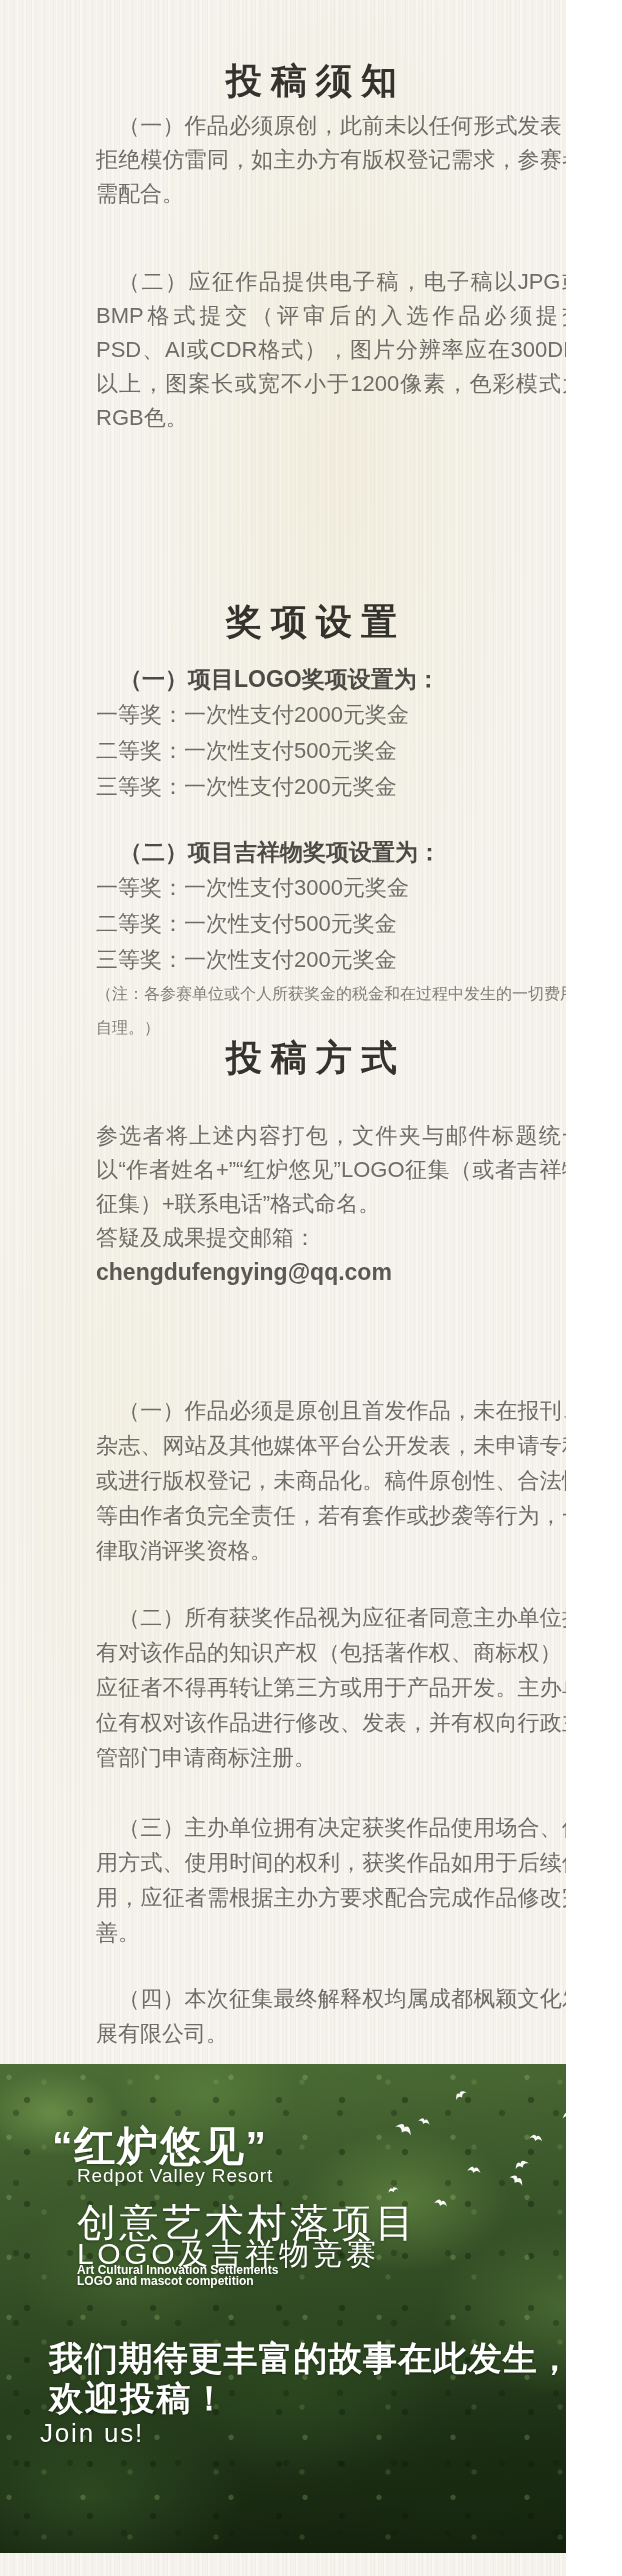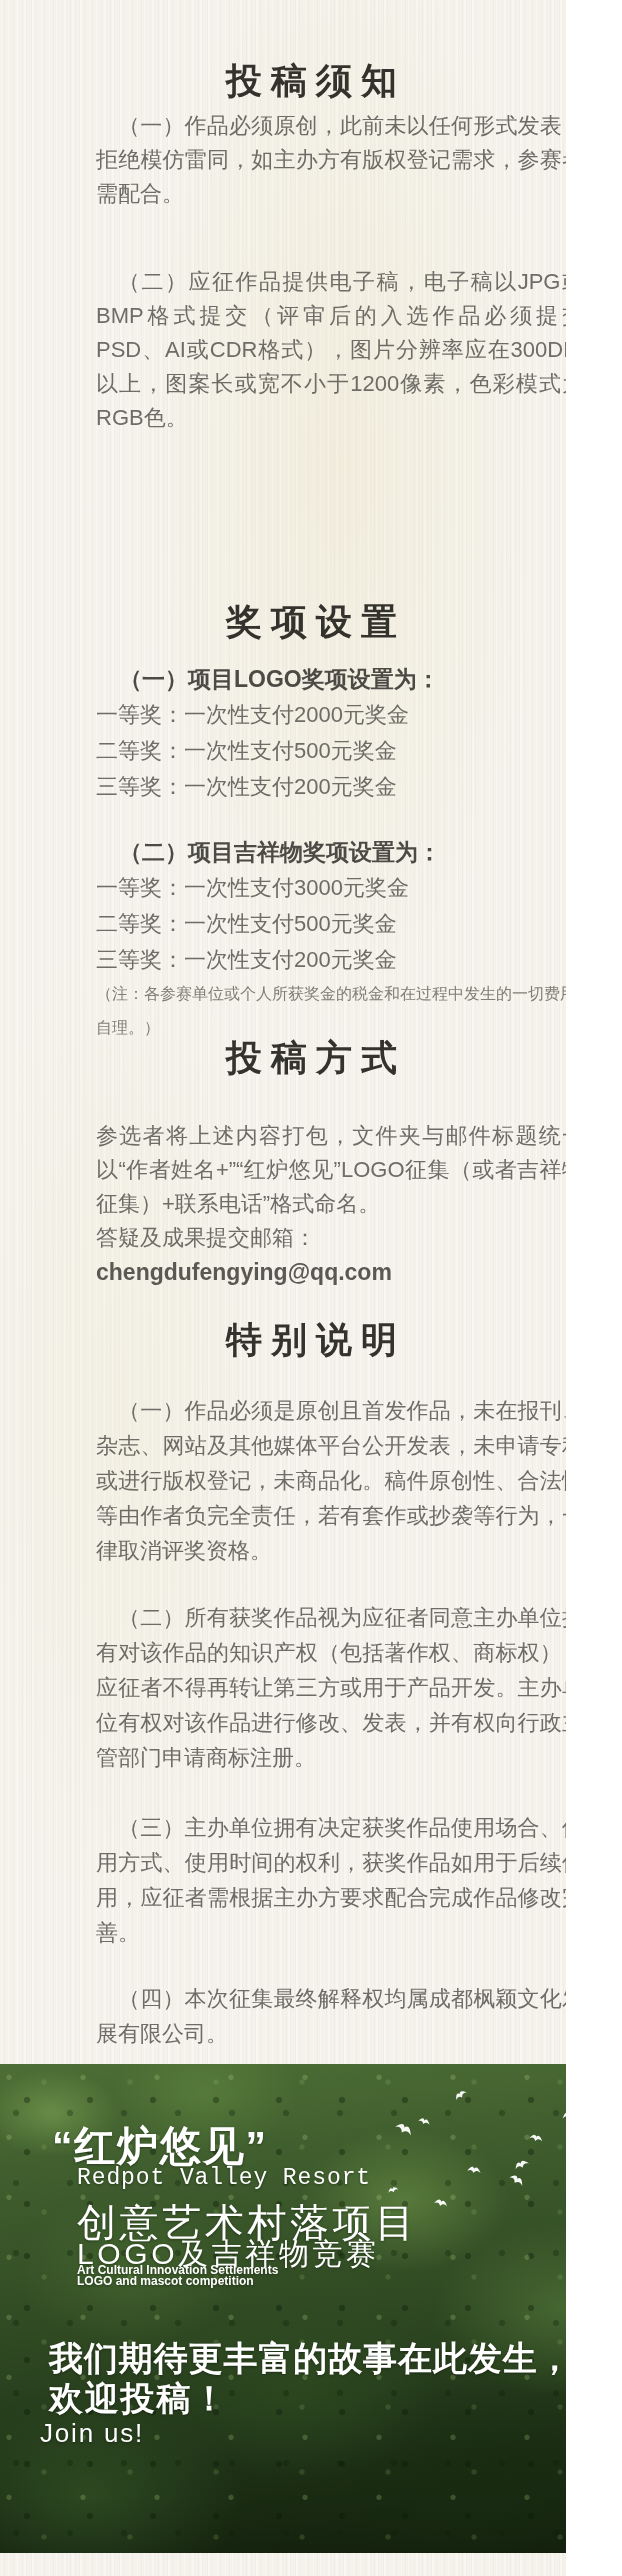--- a/index.html
+++ b/index.html
@@ -58,21 +58,21 @@
     content:"";position:absolute;left:0;top:0;right:0;bottom:0;
     background-image:
       radial-gradient(circle at 9px 13.3px, rgba(195,225,145,0.22) 0 2.2px, transparent 3.1px),
       radial-gradient(circle at 27px 36px, rgba(8,22,4,0.35) 0 2.7px, transparent 3.6px),
       radial-gradient(circle at 44px 18px, rgba(155,195,115,0.18) 0 2.2px, transparent 3.1px),
       radial-gradient(circle at 16px 49px, rgba(12,28,7,0.30) 0 2.7px, transparent 3.6px);
     background-size:74px 60px, 63px 52px, 86px 65px, 54px 70px;
   }
   .forest-text{position:absolute;color:#ffffff;text-shadow:0 0.9px 2.7px rgba(0,0,0,0.35);white-space:nowrap;}
   .brand-title{left:52px;top:55px;font-size:41px;font-weight:bold;letter-spacing:1.8px;}
-  .brand-en{left:77px;top:101px;font-size:23px;font-weight:normal;letter-spacing:0.9px;font-family:Liberation Mono, monospace;}
+  .brand-en{left:77px;top:101px;font-size:19px;font-weight:normal;letter-spacing:0.9px;}
   .comp1{left:77px;top:132px;font-size:39px;letter-spacing:3.6px;}
   .comp2{left:77px;top:170px;font-size:30px;letter-spacing:3.6px;}
   .comp-en{left:77px;top:201px;font-size:12px;font-weight:bold;line-height:11px;letter-spacing:0;}
   .cta1{left:49px;top:272px;font-size:34px;font-weight:bold;letter-spacing:0.9px;font-family:Liberation Mono, monospace;}
   .cta2{left:49px;top:312px;font-size:34px;font-weight:bold;letter-spacing:1.8px;}
   .cta3{left:40px;top:354px;font-size:26px;letter-spacing:1.8px;}
   .bird{position:absolute;display:block;line-height:0;opacity:0.96;}
 </style>
 </head>
 <body>
@@ -104,21 +104,20 @@
     <div class="note">（注：各参赛单位或个人所获奖金的税金和在过程中发生的一切费用自理。）</div>
   </div>
 
   <div class="sec h" style="top:1036px">投稿方式</div>
   <div class="body-block" style="top:1119px">
     <div class="p">参选者将上述内容打包，文件夹与邮件标题统一以“作者姓名+”“红炉悠见”LOGO征集（或者吉祥物征集）+联系电话”格式命名。</div>
     <div class="mailline">答疑及成果提交邮箱：</div>
     <div class="mail">chengdufengying@qq.com</div>
   </div>
 
-  <div class="sec h" style="top:1318px">特别说明</div>
   <div class="body-block" style="top:1393px">
     <div class="p indent" style="line-height:35px">（一）作品必须是原创且首发作品，未在报刊、杂志、网站及其他媒体平台公开发表，未申请专利或进行版权登记，未商品化。稿件原创性、合法性等由作者负完全责任，若有套作或抄袭等行为，一律取消评奖资格。</div>
   </div>
   <div class="body-block" style="top:1600px">
     <div class="p indent" style="line-height:35px">（二）所有获奖作品视为应征者同意主办单位拥有对该作品的知识产权（包括著作权、商标权），应征者不得再转让第三方或用于产品开发。主办单位有权对该作品进行修改、发表，并有权向行政主管部门申请商标注册。</div>
   </div>
   <div class="body-block" style="top:1810px">
     <div class="p indent" style="line-height:35px">（三）主办单位拥有决定获奖作品使用场合、使用方式、使用时间的权利，获奖作品如用于后续使用，应征者需根据主办方要求配合完成作品修改完善。</div>
   </div>
   <div class="body-block" style="top:1981px">

